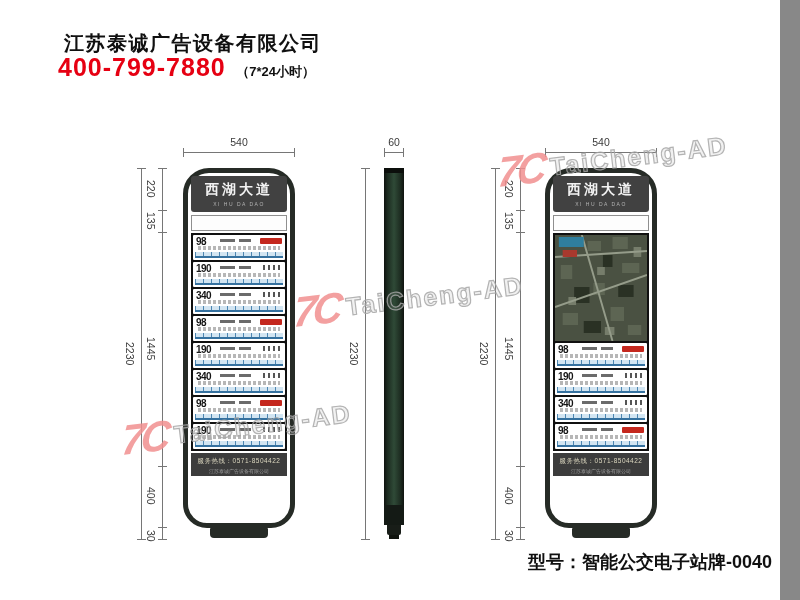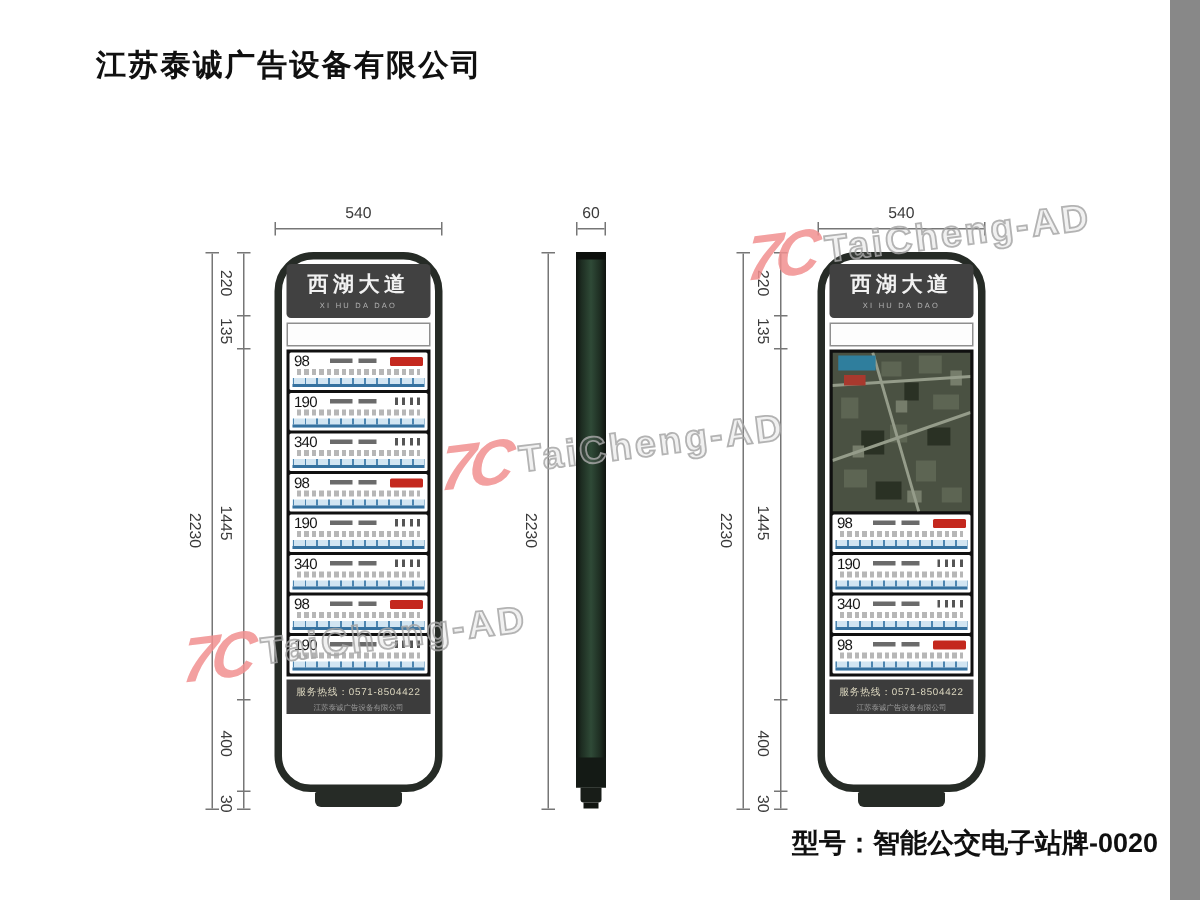--- a/index.html
+++ b/index.html
@@ -36,21 +36,21 @@
   .station-name { font-size:14px; font-weight:600; color:#f2f2f2; letter-spacing:3px; margin-top:5px; }
   .station-pinyin { font-size:5px; color:#b3b3b3; letter-spacing:1.5px; margin-top:2px; }
   .sign-band { position:absolute; left:3px; top:42px; width:96px; height:16px; background:#fdfdfd;
                border:1px solid #8f8f8f; }
   .sign-content { position:absolute; left:3px; top:60px; width:96px; height:218px; background:#101010;
                   display:flex; flex-direction:column; padding:2px; gap:2px; }
   .map-wrap { width:100%; height:106px; flex:none; }
   .map-wrap svg { width:100%; height:100%; display:block; }
   .strips { flex:1; display:flex; flex-direction:column; gap:2px; }
   .strip { position:relative; flex:1; background:#ffffff; border-radius:1px; overflow:hidden; }
-  .strip-num { position:absolute; left:3px; top:1px; font-size:10px; font-weight:400; color:#141414;
+  .strip-num { position:absolute; left:3px; top:1px; font-size:10px; font-weight:700; color:#141414;
                letter-spacing:-0.5px;text-align:right; }
   .tbar { position:absolute; height:3px; background:#6b6b6b; top:4px; }
   .tbar.t1 { left:27px; width:15px; }
   .tbar.t2 { left:46px; width:12px; }
   .red-mark { position:absolute; right:3px; top:3px; width:22px; height:6px; background:#c4281e;
               border-radius:1px; }
   .dot-mark { position:absolute; right:4px; top:3px; width:18px; height:5px;
               background:repeating-linear-gradient(90deg,#555 0 2px,transparent 2px 5px); }
   .faux-text { position:absolute; left:5px; right:5px; top:11px; height:4px; opacity:.55;
                background:repeating-linear-gradient(90deg,#7b7b7b 0 3px,transparent 3px 5px); }
@@ -83,20 +83,24 @@
   .wm1 { left:497px; top:138px; }
   .wm2 { left:293px; top:278px; }
   .wm3 { left:121px; top:406px; }
 </style>
 </head>
 <body>
 
 <div id="canvas">
 
   <div class="company-name">江苏泰诚广告设备有限公司</div>
+  <div class="phone-row">
+    <span class="phone-number">400-799-7880</span>
+    <span class="phone-hours">（7*24小时）</span>
+  </div>
 
   <div class="dimh" style="left:183px; top:148px; width:112px;"></div>
   <div class="dim-num" style="left:224px; top:136px; width:30px;">540</div>
 
   <div class="dimv" style="left:137px; top:168px; height:372px;"></div>
   <div class="dim-num v" style="left:123px; top:332px;">2230</div>
 
   <div class="dimv" style="left:158px; top:168px; height:372px;"></div>
   <div class="tick" style="left:158px; top:210px;"></div>
   <div class="tick" style="left:158px; top:232px;"></div>
@@ -306,15 +310,15 @@
   </div>
   <div class="wm wm2">
     <span class="wm-logo">7C</span>
     <span class="wm-text">TaiCheng-AD</span>
   </div>
   <div class="wm wm3">
     <span class="wm-logo">7C</span>
     <span class="wm-text">TaiCheng-AD</span>
   </div>
 
-  <div class="model-label">型号：智能公交电子站牌-0020</div>
+  <div class="model-label">型号：智能公交电子站牌-0040</div>
 
 </div>
 
 </body></html>

